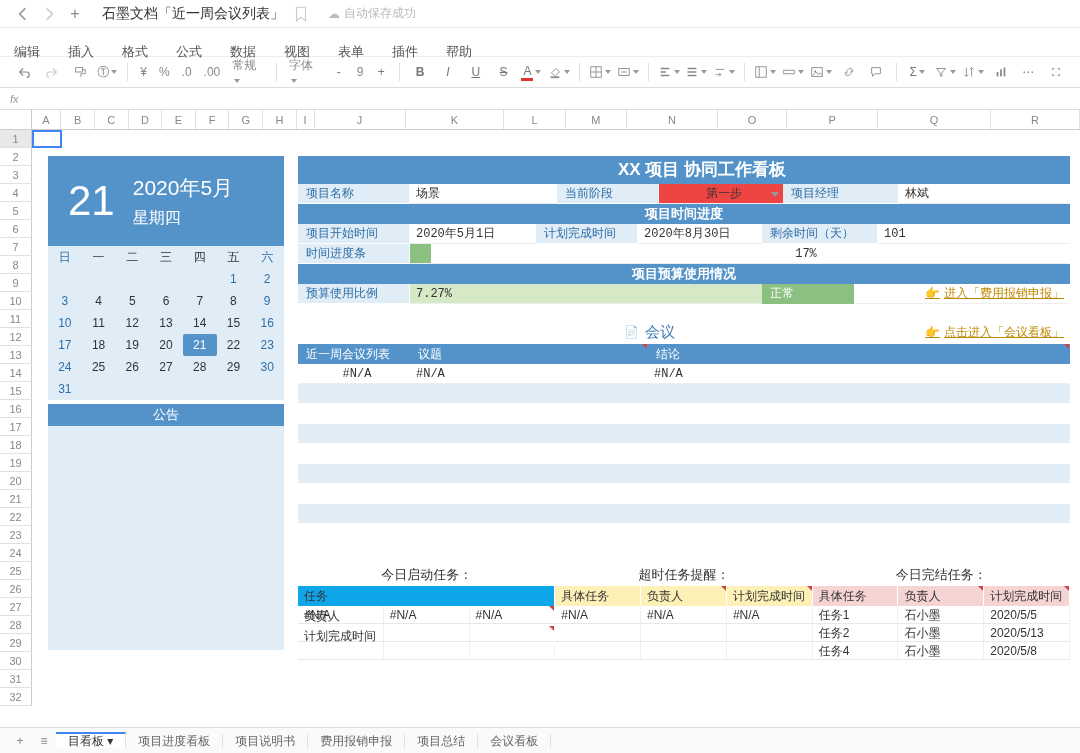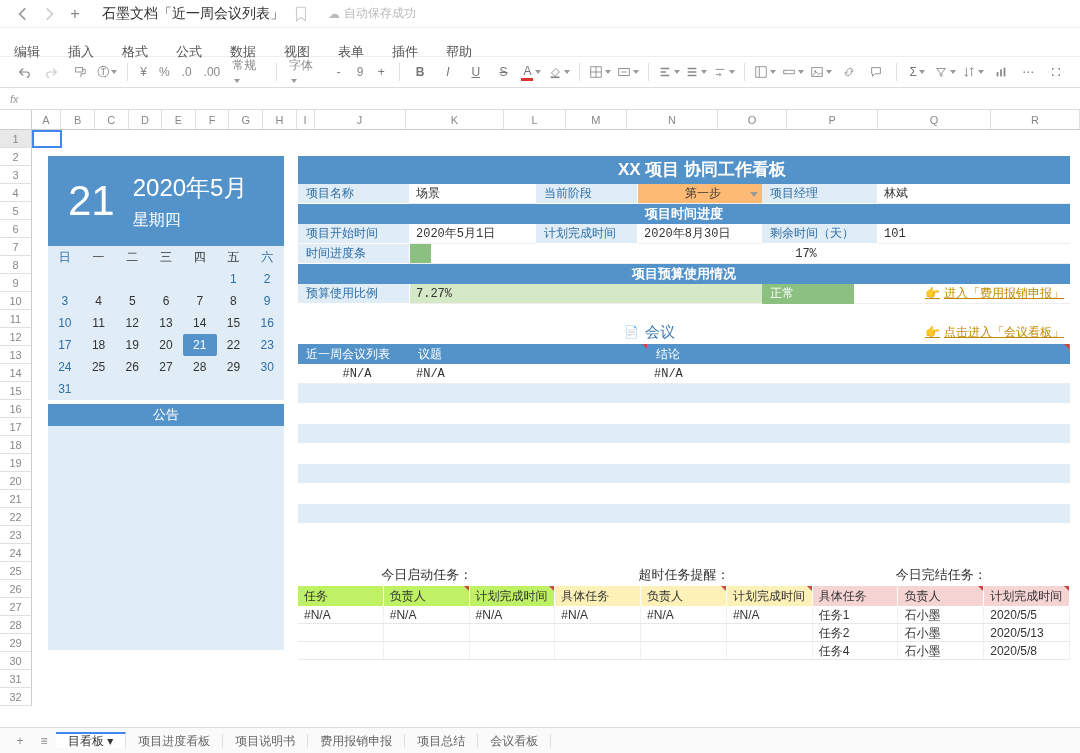--- a/index.html
+++ b/index.html
@@ -42,21 +42,21 @@
 .grid { position: absolute; left: 32px; top: 20px; right: 0; bottom: 0; }
 
 
 .selcell { position: absolute; left: 0; top: 0; width: 30px; height: 18px; border: 2px solid #4285f4; pointer-events: none; z-index: 5; }
 
 
 .cal { position: absolute; left: 16px; top: 26px; width: 236px; }
 .cal-head { background: #5493c9; color: #fff; height: 90px; display: flex; align-items: center; gap: 18px; padding: 0 20px; }
 .cal-head .daynum { font-size: 42px; font-weight: 300; }
 .cal-head .datecol { display: flex; flex-direction: column; gap: 6px; }
-.cal-head .ym { font-size: 24px; font-weight: 500; }
+.cal-head .ym { font-size: 21px; font-weight: 500; }
 .cal-head .dow { font-size: 16px; }
 .cal-wk { display: flex; background: #e0edf6; }
 .cal-wk div, .cal-row div { flex: 1; text-align: center; height: 22px; line-height: 22px; font-size: 12px; }
 .cal-wk .sun, .cal-wk .sat { color: #2f6ea7; }
 .cal-body { background: #e0edf6; }
 .cal-row { display: flex; }
 .cal-row div { color: #333; }
 .cal-row .we { color: #2f6ea7; }
 .cal-row .mute { color: #9fbcd6; }
 .cal-row .today { background: #5493c9; color: #fff; border-radius: 2px; }
@@ -64,21 +64,21 @@
 .notice-body { background: #e0edf6; height: 184px; border: 0; }
 .docs-h { background: #5493c9; color: #fff; text-align: center; height: 22px; line-height: 22px; margin-top: 20px; font-size: 13px; }
 .docs-body { background: #e0edf6; height: 40px; }
 
 
 .board { position: absolute; left: 266px; top: 26px; width: 772px; }
 .board-title { background: #5493c9; color: #fff; text-align: center; height: 28px; line-height: 28px; font-size: 17px; font-weight: 600; padding-left: 36px; }
 .brow { display: flex; height: 20px; line-height: 20px; font-family: Liberation Mono, monospace; }
 .lblcell { background: #e0edf6; color: #2f6ea7; padding-left: 8px; border-right: 1px solid #fff; border-bottom: 1px solid #fff; font-size: 12px; }
 .valcell { background: #fff; padding-left: 6px; border-bottom: 1px solid #eee; font-size: 12px; }
-.valcell.yellow { background: #fdba74; position: relative; }
+.valcell.yellow { background: #ef4444; position: relative; }
 .valcell.yellow::after { content: ""; position: absolute; right: 4px; top: 8px; border-left: 4px solid transparent; border-right: 4px solid transparent; border-top: 5px solid #999; }
 .section-h { background: #5493c9; color: #fff; text-align: center; height: 20px; line-height: 20px; font-size: 13px; font-weight: 600; }
 .prog-bar { background: #fff; height: 20px; position: relative; border-bottom: 1px solid #eee; }
 .prog-fill { position: absolute; left: 0; top: 0; bottom: 0; background: #8bc081; }
 .green-chip { background: #8bc081; color: #fff; padding-left: 8px; }
 .link-y { color: #c08a00; text-decoration: underline; padding-right: 6px; text-align: right; font-size: 12px; }
 .link-y .hand { margin-right: 4px; }
 .meet-h { display: flex; height: 24px; align-items: center; margin-top: 16px; }
 .meet-h .mt { color: #3a78b5; font-size: 15px; margin-left: 340px; }
 .meet-link { margin-left: auto; }
@@ -88,21 +88,21 @@
 .redmark::after { content: ""; position: absolute; top: 0; right: 0; border-left: 5px solid transparent; border-top: 5px solid #c44; }
 .striped .zr:nth-child(odd) { background: #e0edf6; }
 .striped .zr { height: 20px; border-bottom: 1px solid #fff; display: flex; }
 .striped .zr > div { padding-left: 6px; }
 
 .today-h { display: flex; height: 22px; line-height: 22px; margin-top: 20px; font-size: 13px; text-align: center; font-weight: 500; }
 .today-h .seg { flex: 1; }
 .today-cols { display: flex; height: 20px; line-height: 20px; font-size: 12px; }
 .today-cols .seg { flex: 1; display: flex; }
 .today-cols .seg > div { flex: 1; padding-left: 6px; border-right: 1px solid #fff; }
-.seg-blue { background: #bef264; }
+.seg-blue { background: #0ea5e9; flex-direction: column; }
 .seg-yellow { background: #fdf1b8; }
 .seg-red { background: #f6d4d4; }
 .task-rows { }
 .task-rows .tr { display: flex; height: 18px; line-height: 18px; font-size: 12px; border-bottom: 1px solid #e8e8e8; }
 .task-rows .tr > div { flex: 1; display: flex; }
 .task-rows .tr > div > div { flex: 1; padding-left: 6px; border-right: 1px solid #f0f0f0; }
 
 
 .tabs { position: absolute; bottom: 0; left: 0; right: 0; height: 26px; border-top: 1px solid #ddd; display: flex; align-items: center; padding: 0 8px; gap: 0; background: #fafafa; }
 .tabs .tbtn { width: 24px; height: 20px; display: inline-flex; align-items: center; justify-content: center; color: #888; cursor: pointer; }
@@ -434,21 +434,21 @@
         </div>
       <div class="notice-h">公告</div>
       <div class="notice-body"></div>
       <div class="docs-body"></div>
     </div>
 
     <div class="board">
       <div class="board-title">XX 项目 协同工作看板</div>
       <div class="brow">
         <div class="lblcell" style="width:112px">项目名称</div>
-        <div class="valcell" style="width:126px">场景</div>
+        <div class="valcell" style="width:147px">场景</div>
         <div class="lblcell" style="width:102px">当前阶段</div>
         <div class="valcell yellow" style="width:124px;text-align:center">第一步</div>
         <div class="lblcell" style="width:116px">项目经理</div>
         <div class="valcell" style="flex:1">林斌</div>
       </div>
       <div class="section-h">项目时间进度</div>
       <div class="brow">
         <div class="lblcell" style="width:112px">项目开始时间</div>
         <div class="valcell" style="width:126px">2020年5月1日</div>
         <div class="lblcell" style="width:102px">计划完成时间</div>

